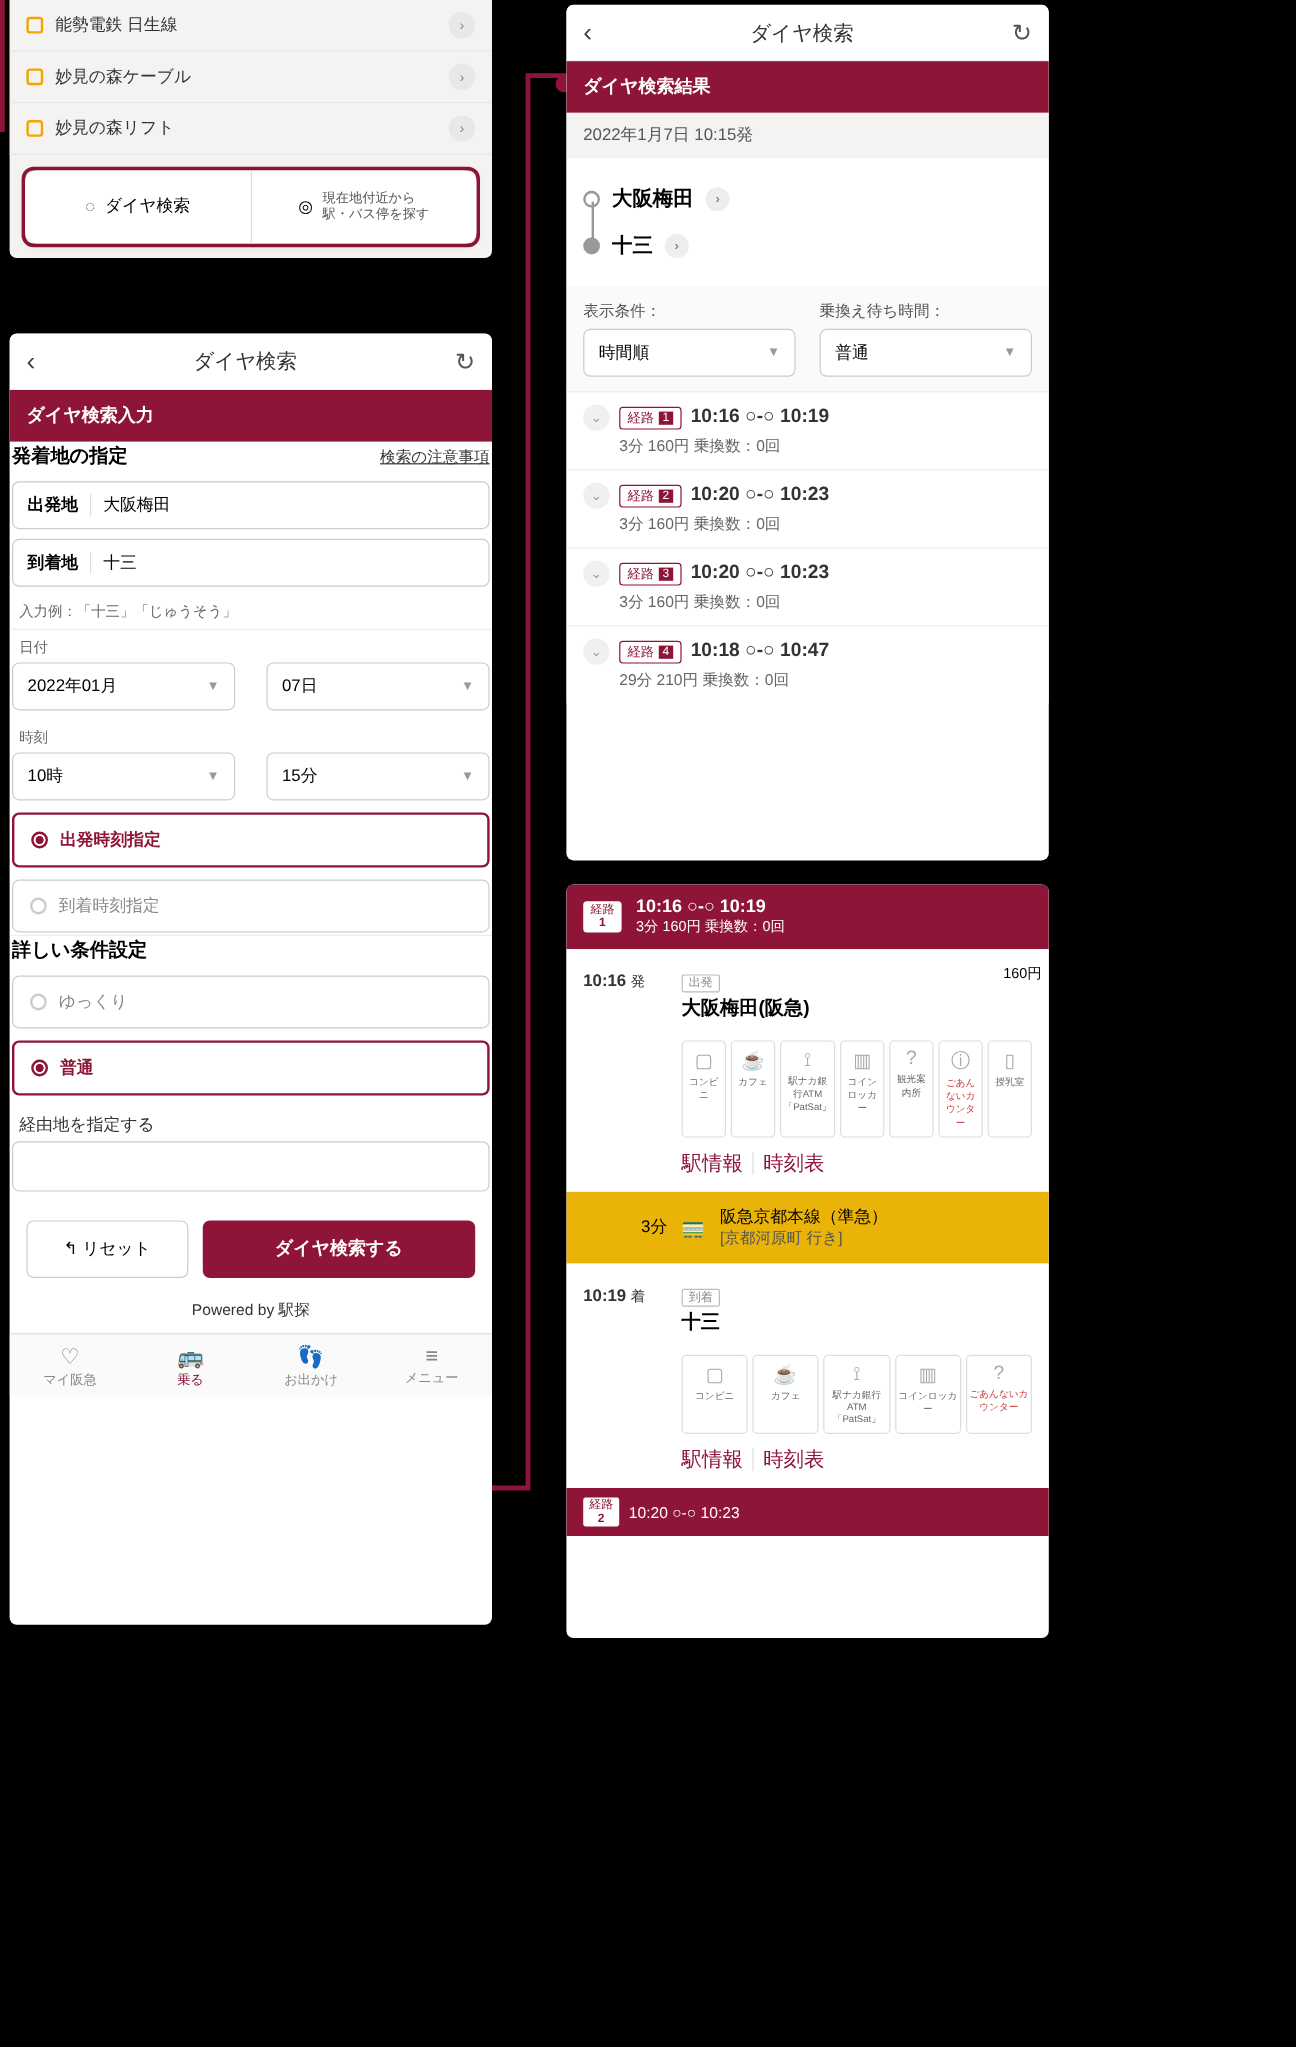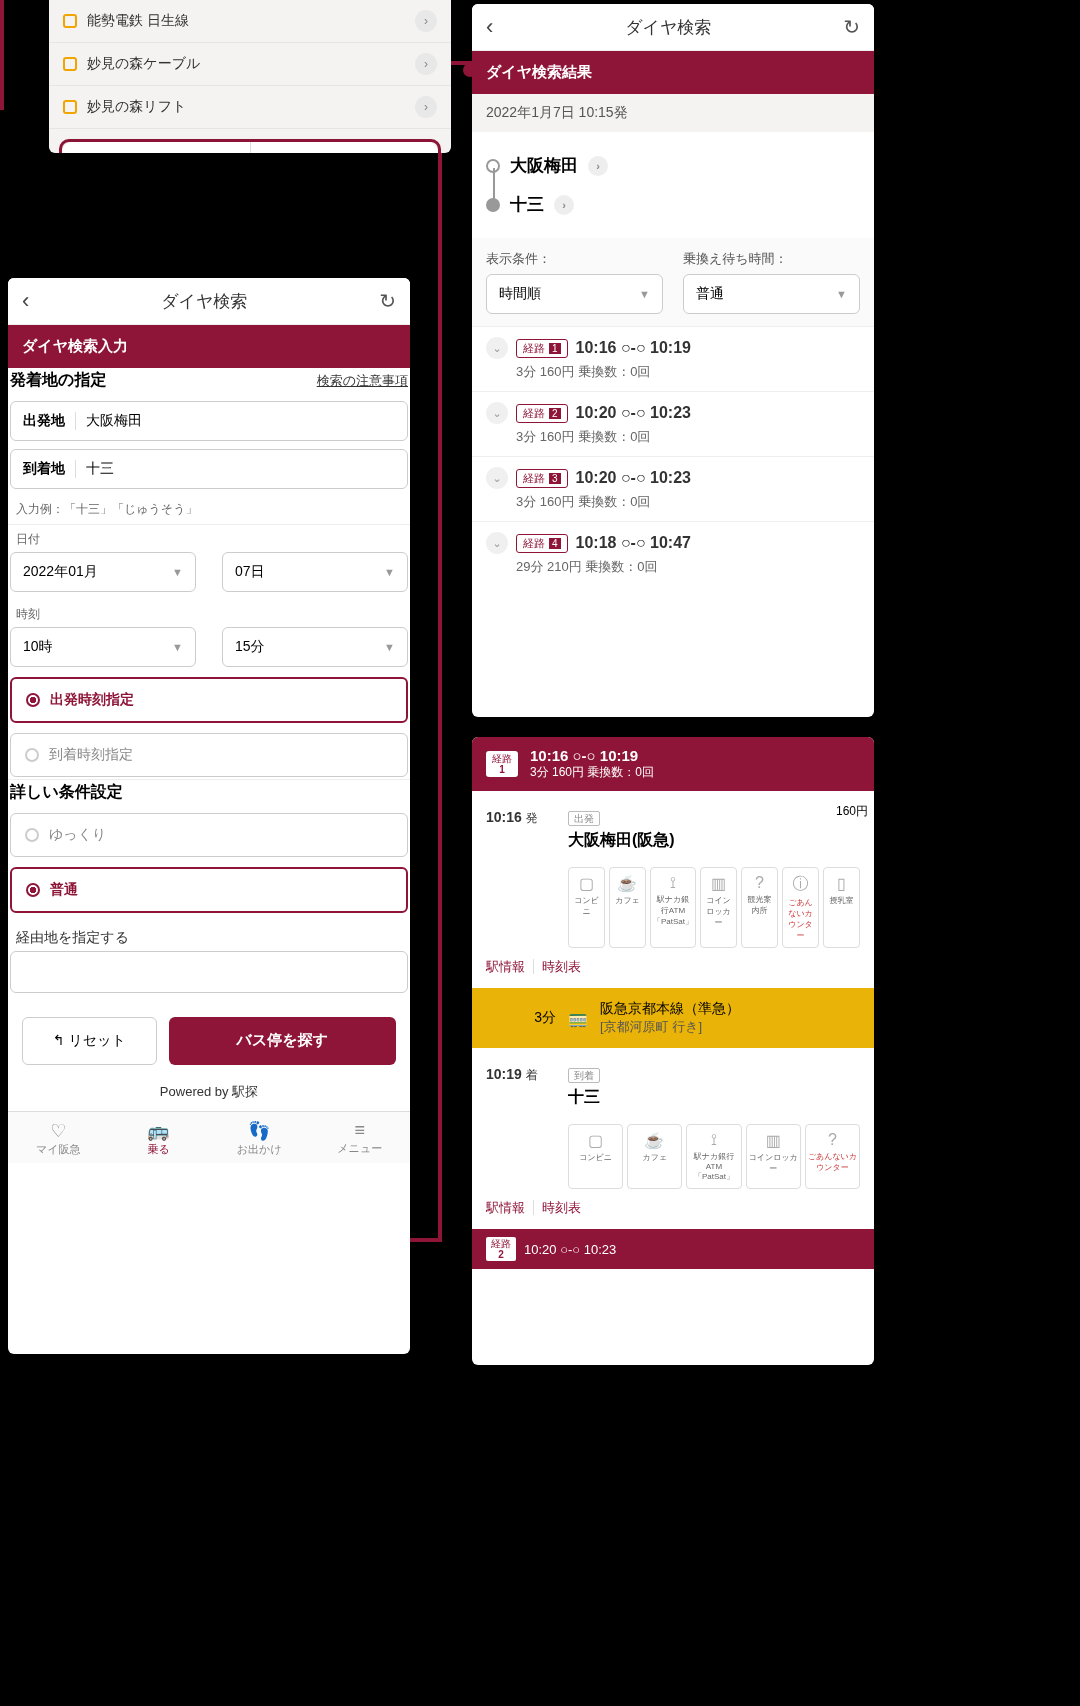--- a/index.html
+++ b/index.html
@@ -1,18 +1,18 @@
 <!DOCTYPE html>
 <html><head>
 <meta charset="utf-8">
 <style>
 * { box-sizing: border-box; margin: 0; padding: 0; }
 body { background: #000; font-family: -apple-system, "Hiragino Sans", sans-serif; width: 1080px; height: 1706px; position: relative; }
 .screen { background: #fff; position: absolute; overflow: hidden; }
-.s1 { left: 8px; top: 0; width: 402px; height: 153px; background: #f4f3f1; border-radius: 0 0 6px 6px; margin-left: 41px; }
+.s1 { left: 8px; top: 0; width: 402px; height: 215px; background: #f4f3f1; border-radius: 0 0 6px 6px; }
 .s2 { left: 8px; top: 278px; width: 402px; height: 1076px; border-radius: 6px; }
 .s3 { left: 472px; top: 4px; width: 402px; height: 713px; border-radius: 6px; }
 .s4 { left: 472px; top: 737px; width: 402px; height: 628px; border-radius: 6px; }
 .hdr { display: flex; align-items: center; justify-content: space-between; padding: 10px 14px; background: #fff; border-bottom: 1px solid #eee; }
 .hdr .back { font-size: 22px; color: #444; }
 .hdr .title { font-size: 17px; font-weight: 500; color: #333; }
 .hdr .reload { font-size: 20px; color: #555; }
 .bar-red { background: #8e1538; color: #fff; padding: 12px 14px; font-size: 15px; font-weight: 600; }
 .rail-list .li { display: flex; align-items: center; padding: 10px 14px; border-bottom: 1px solid #e5e5e5; background: #f4f3f1; }
 .rail-list .sq { width: 14px; height: 14px; border: 2px solid #f0a500; border-radius: 3px; margin-right: 10px; }
@@ -70,21 +70,21 @@
 .detail-hdr .mt { font-size: 12px; }
 .det-body { padding: 12px 14px; font-size: 14px; background: #fff; }
 .det-row { display: flex; gap: 12px; padding: 6px 0; }
 .det-row .tcol { width: 70px; font-weight: 600; color: #333; }
 .det-row .tag { border: 1px solid #bbb; font-size: 10px; padding: 1px 5px; color: #888; border-radius: 2px; }
 .det-row .stn { font-size: 16px; font-weight: 600; margin-top: 4px; }
 .icons { display: flex; gap: 4px; margin: 10px 0; margin-left: 82px; }
 .icons .ic { flex: 1; border: 1px solid #ddd; border-radius: 4px; padding: 6px 2px; text-align: center; font-size: 8px; color: #666; }
 .icons .ic .g { font-size: 16px; color: #aaa; display: block; margin-bottom: 2px; }
 .icons .ic.red { color: #c33; }
-.links { font-size: 13px; }
+.links { margin-left: 82px; font-size: 17px; }
 .links span { color: #8e1538; padding-right: 8px; border-right: 1px solid #ddd; margin-right: 8px; }
 .links span:last-child { border: none; }
 .midline { background: #eab308; padding: 12px 14px; display: flex; gap: 12px; align-items: center; }
 .midline .dur { width: 70px; text-align: right; font-size: 14px; }
 .midline .train { flex: 1; font-size: 14px; }
 .midline .sub2 { font-size: 13px; color: #555; }
 .price { position: absolute; right: 6px; font-size: 12px; }
 .navbtns { display: flex; gap: 12px; padding: 12px 14px; }
 .navbtn { flex: 1; border: 1px solid #ccc; border-radius: 6px; padding: 12px; text-align: center; font-size: 14px; background: #fff; }
 .footer-badge { background: #8e1538; color: #fff; font-size: 13px; padding: 8px 14px; display: flex; align-items: center; gap: 8px; }
@@ -214,21 +214,21 @@
           <span class="dot on"></span>
           <span>普通</span>
         </div>
     </div>
     <div class="hint" style="margin-top:12px; font-size:14px; color:#333;">経由地を指定する</div>
     <div class="field" style="height:42px;"></div>
   </div>
 
   <div class="btn-row">
     <div class="btn-reset">↰ <span>リセット</span></div>
-    <div class="btn-search">バス停を探す</div>
+    <div class="btn-search">ダイヤ検索する</div>
   </div>
   <div class="powered">Powered by 駅探</div>
 
   <div class="tabbar">
     <div class="t"><span class="ico">♡</span><span>マイ阪急</span></div>
     <div class="t act"><span class="ico">🚌</span><span>乗る</span></div>
     <div class="t"><span class="ico">👣</span><span>お出かけ</span></div>
     <div class="t"><span class="ico">≡</span><span>メニュー</span></div>
   </div>
 </div>

